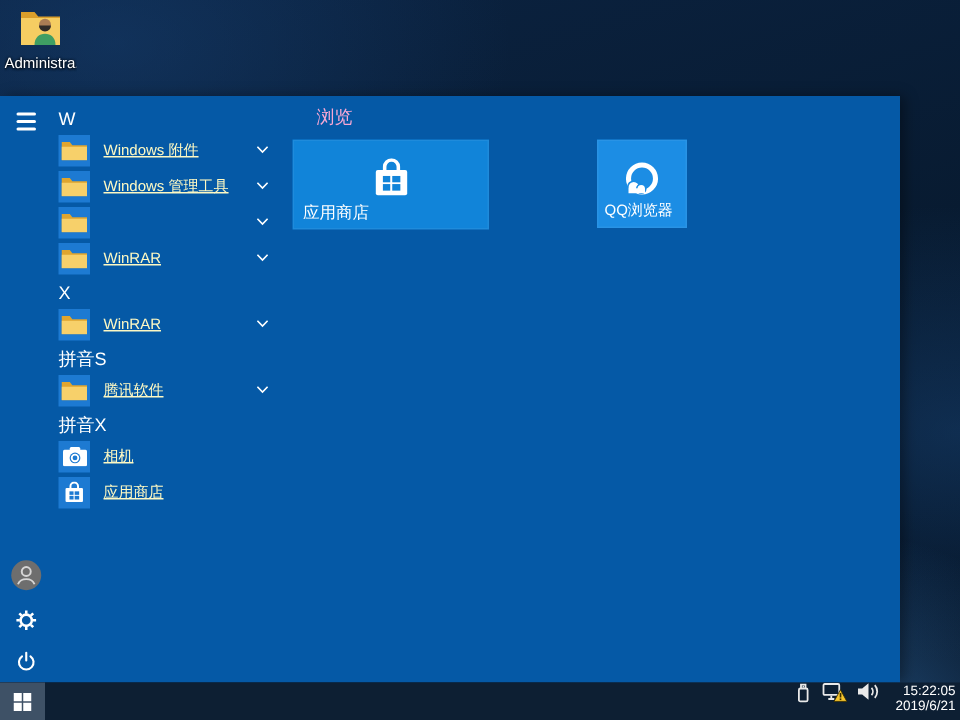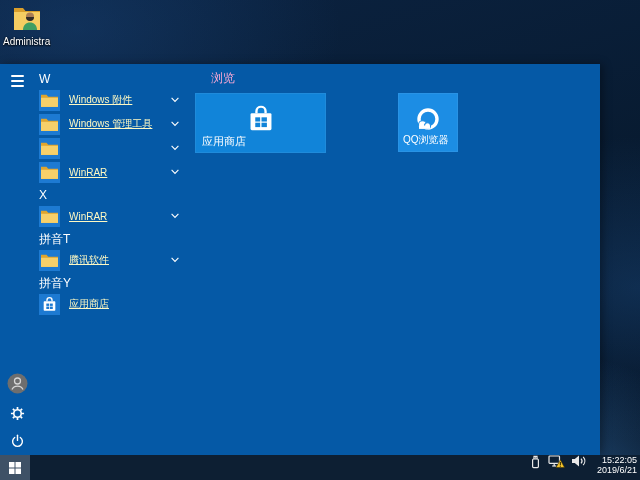--- a/index.html
+++ b/index.html
@@ -188,36 +188,47 @@
     <path d="M0 4.4 h16 V13 H0z" fill="#f7d06a"></path>
           </svg>
         </span>
         <span class="s-label">WinRAR</span>
         <span class="chev">
           <svg width="8" height="6" viewBox="0 0 8 6">
     <polyline points="0.6,0.8 4,4.4 7.4,0.8" fill="none" stroke="#fff" stroke-width="1.1"></polyline>
           </svg>
         </span>
       </div>
-      <div class="s-header">拼音T</div>
+      <div class="s-header">拼音S</div>
       <div class="s-row">
         <span class="plate" style="background: rgb(29, 122, 210);">
           <svg width="17" height="14" viewBox="0 0 16 13">
     <path d="M0 1.5 h5.2 l1.6 2 H16 V13 H0z" fill="#dfa52f"></path>
     <path d="M0 4.4 h16 V13 H0z" fill="#f7d06a"></path>
           </svg>
         </span>
         <span class="s-label">腾讯软件</span>
         <span class="chev">
           <svg width="8" height="6" viewBox="0 0 8 6">
     <polyline points="0.6,0.8 4,4.4 7.4,0.8" fill="none" stroke="#fff" stroke-width="1.1"></polyline>
           </svg>
         </span>
       </div>
-      <div class="s-header">拼音Y</div>
+      <div class="s-header">拼音X</div>
+      <div class="s-row">
+        <span class="plate" style="background: rgb(29, 122, 210);">
+          <svg width="16" height="13" viewBox="0 0 16 13">
+    <rect x="4.5" y="0" width="7" height="3.5" rx="1" fill="#fff"></rect>
+    <rect x="0" y="1.8" width="16" height="11" rx="1" fill="#fff"></rect>
+    <circle cx="8" cy="7.3" r="3.6" fill="#1d7ad2"></circle>
+    <circle cx="8" cy="7.3" r="2.2" fill="none" stroke="#fff" stroke-width="1.2"></circle>
+          </svg>
+        </span>
+        <span class="s-label">相机</span>
+      </div>
       <div class="s-row">
         <span class="plate" style="background: rgb(29, 122, 210);">
           <svg width="15" height="15" viewBox="0 0 16 16">
     <path d="M5.3 4.6 V3.4 a2.7 2.7 0 0 1 5.4 0 V4.6" stroke="#fff" stroke-width="1.4" fill="none"></path>
     <rect x="1.8" y="4.6" width="12.4" height="10" rx="0.8" fill="#fff"></rect>
     <g fill="#1d7ad2">
       <rect x="4.6" y="7" width="2.9" height="2.5"></rect>
       <rect x="8.3" y="7" width="3.2" height="2.5"></rect>
       <rect x="4.6" y="10.2" width="2.9" height="2.6"></rect>
       <rect x="8.3" y="10.2" width="3.2" height="2.6"></rect>

